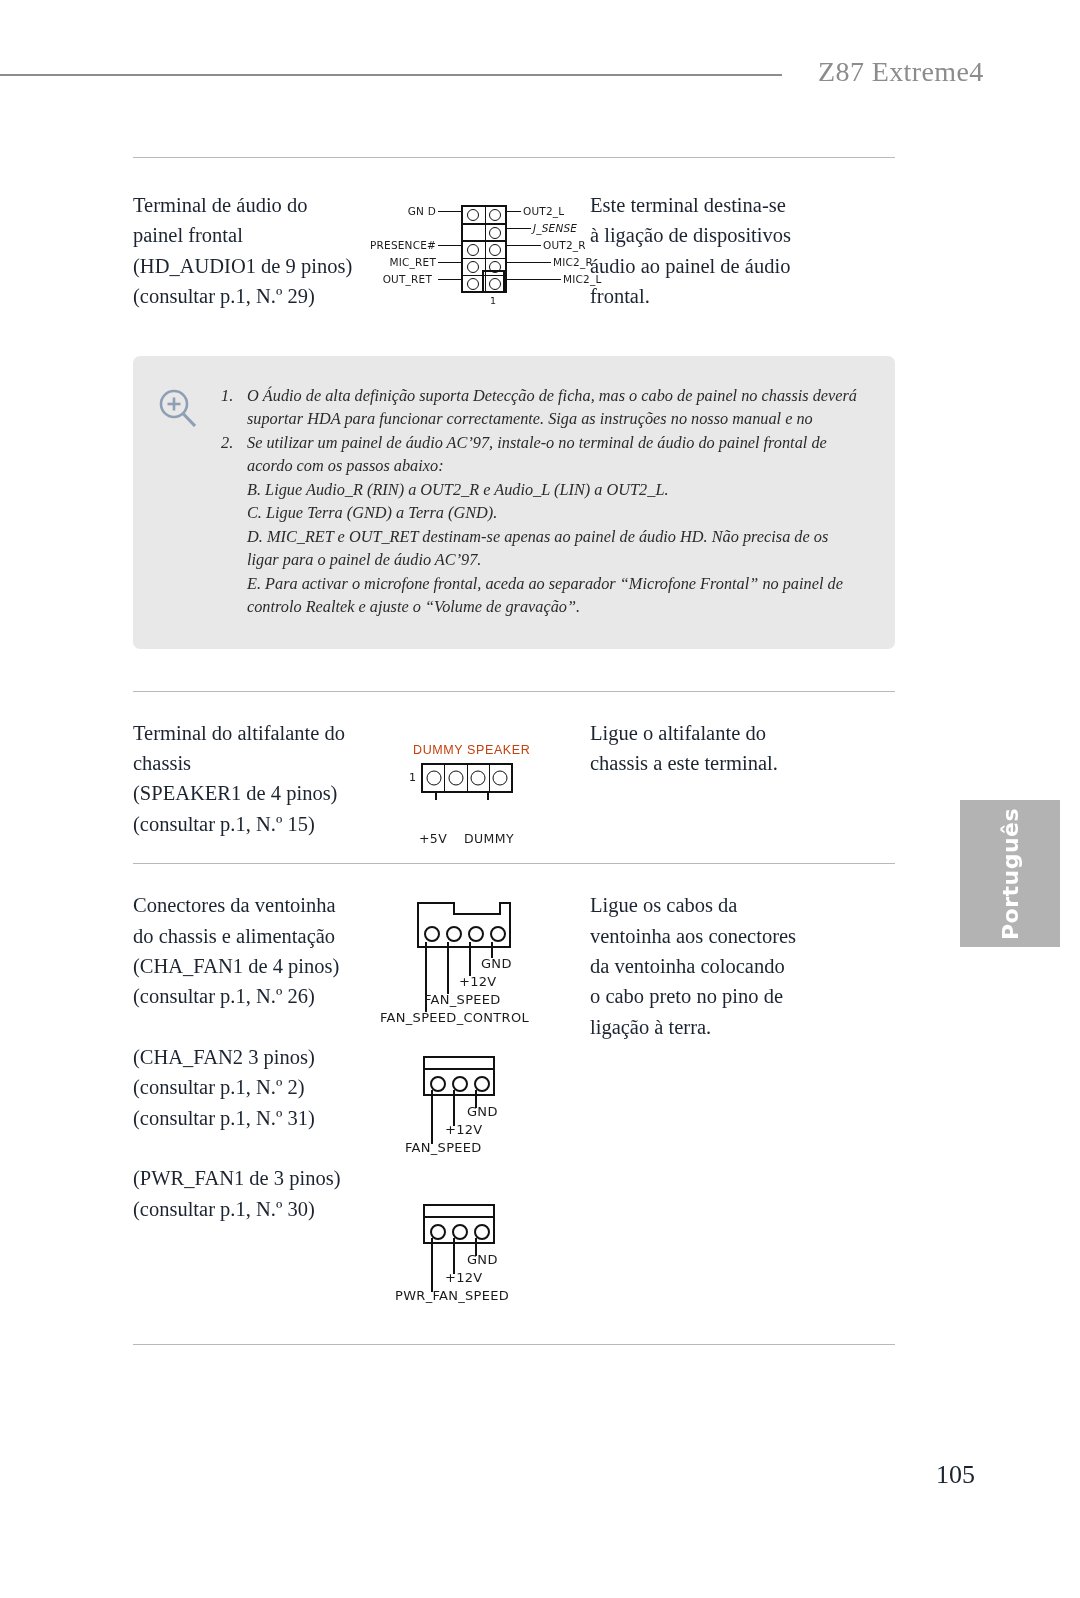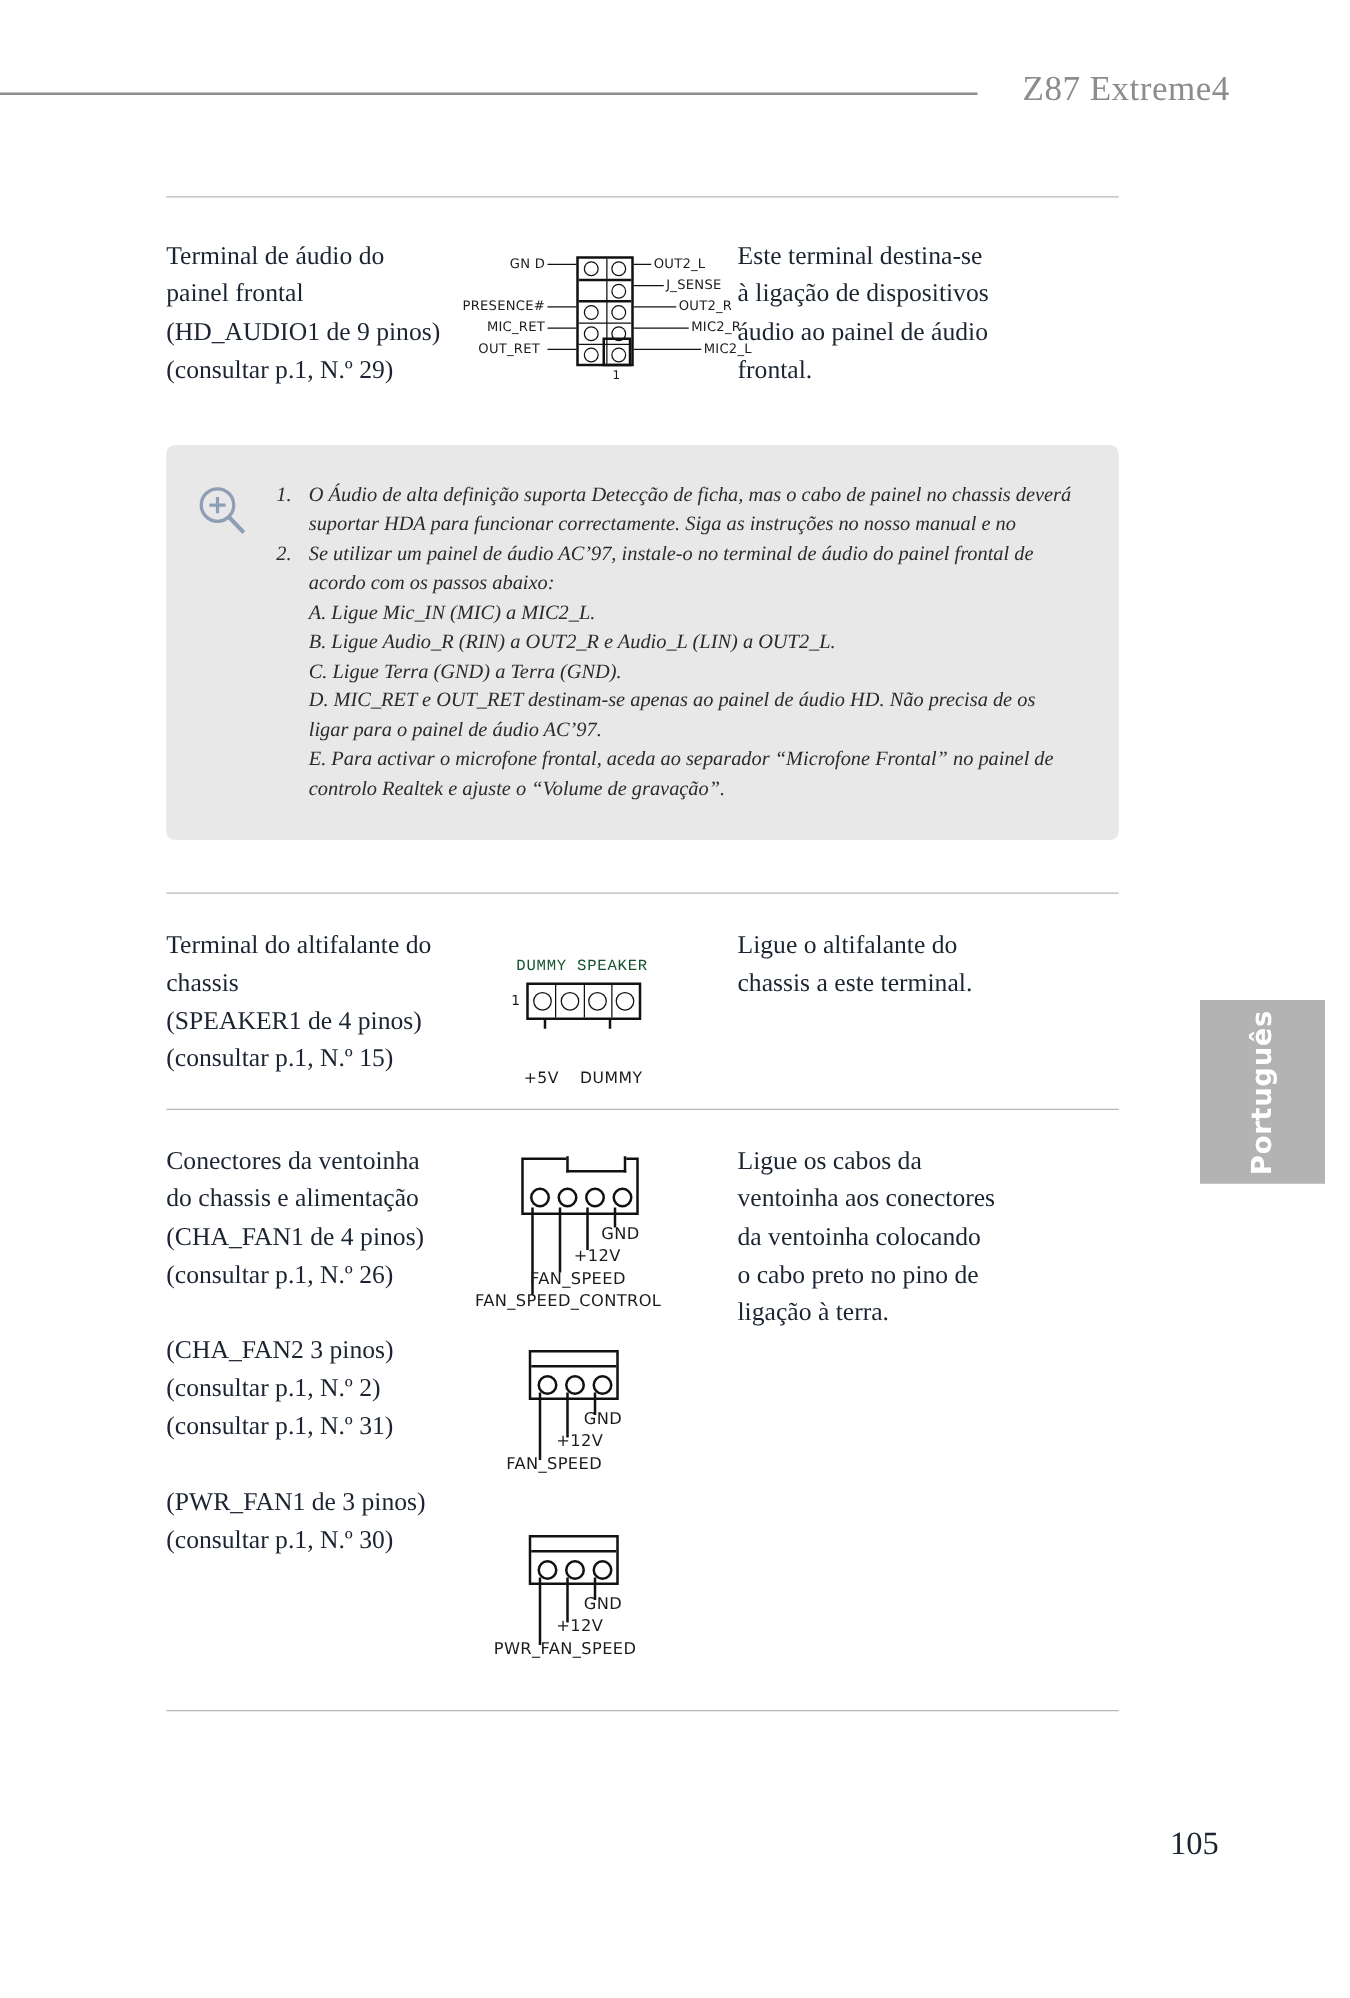--- a/index.html
+++ b/index.html
@@ -186,24 +186,24 @@
   .spk-diagram {
     position: relative;
     width: 195px;
     height: 80px;
     margin-top: 25px;
     margin-left: 12px;
   }
   .spk-top-lbl {
     position: absolute;
     top: 0; left: 6px;
-    font-family: Liberation Mono, monospace;
+    font-family: Liberation Sans, sans-serif;
     font-size: 12.5px;
     letter-spacing: .6px;
-    color: #14532d;
+    color: #c2410c;
     white-space: nowrap;
   }
   .spk-body {
     position: absolute;
     left: 14px; top: 20px;
     width: 92px; height: 30px;
     border: 2.5px solid #111;
     background: #fff;
     display: flex;
   }
@@ -368,21 +368,21 @@
         <div class="lbl lbl-l" style="left:-26px; top:57px; width:64px; text-align:right;">MIC_RET</div>
         <div class="lbl lbl-l" style="left:-32px; top:74px; width:66px; text-align:right;">OUT_RET</div>
 
         <div class="lead" style="left:109px; top:12px; width:14px;"></div>
         <div class="lead" style="left:109px; top:29px; width:24px;"></div>
         <div class="lead" style="left:109px; top:46px; width:34px;"></div>
         <div class="lead" style="left:109px; top:63px; width:44px;"></div>
         <div class="lead" style="left:109px; top:80px; width:54px;"></div>
 
         <div class="lbl lbl-r" style="left:125px; top:6px;">OUT2_L</div>
-        <div class="lbl lbl-r" style="left:135px; top:23px;">J_SENSE</div>
+        <div class="lbl lbl-r" style="left:135px; top:23px;font-style:italic;">J_SENSE</div>
         <div class="lbl lbl-r" style="left:145px; top:40px;">OUT2_R</div>
         <div class="lbl lbl-r" style="left:155px; top:57px;">MIC2_R</div>
         <div class="lbl lbl-r" style="left:165px; top:74px;">MIC2_L</div>
 
         <div class="pin-num" style="left:92px; top:96px;">1</div>
       </div>
     </div>
 
     <div class="col-right">
       <div>Este terminal destina-se</div>
@@ -405,21 +405,20 @@
     <ul class="note-list">
       <li>
         <span class="note-num">1.</span>
         <span class="sub-line">O Áudio de alta definição suporta Detecção de ficha, mas o cabo de painel no chassis deverá</span>
         <span class="sub-line">suportar HDA para funcionar correctamente. Siga as instruções no nosso manual e no</span>
       </li>
       <li>
         <span class="note-num">2.</span>
         <span class="sub-line">Se utilizar um painel de áudio AC’97, instale-o no terminal de áudio do painel frontal de</span>
         <span class="sub-line">acordo com os passos abaixo:</span>
-        <span class="sub-line">A. Ligue Mic_IN (MIC) a MIC2_L.</span>
         <span class="sub-line">B. Ligue Audio_R (RIN) a OUT2_R e Audio_L (LIN) a OUT2_L.</span>
         <span class="sub-line">C. Ligue Terra (GND) a Terra (GND).</span>
         <span class="sub-line">D. MIC_RET e OUT_RET destinam-se apenas ao painel de áudio HD. Não precisa de os</span>
         <span class="sub-line">ligar para o painel de áudio AC’97.</span>
         <span class="sub-line">E. Para activar o microfone frontal, aceda ao separador “Microfone Frontal” no painel de</span>
         <span class="sub-line">controlo Realtek e ajuste o “Volume de gravação”.</span>
       </li>
     </ul>
   </div>
 

